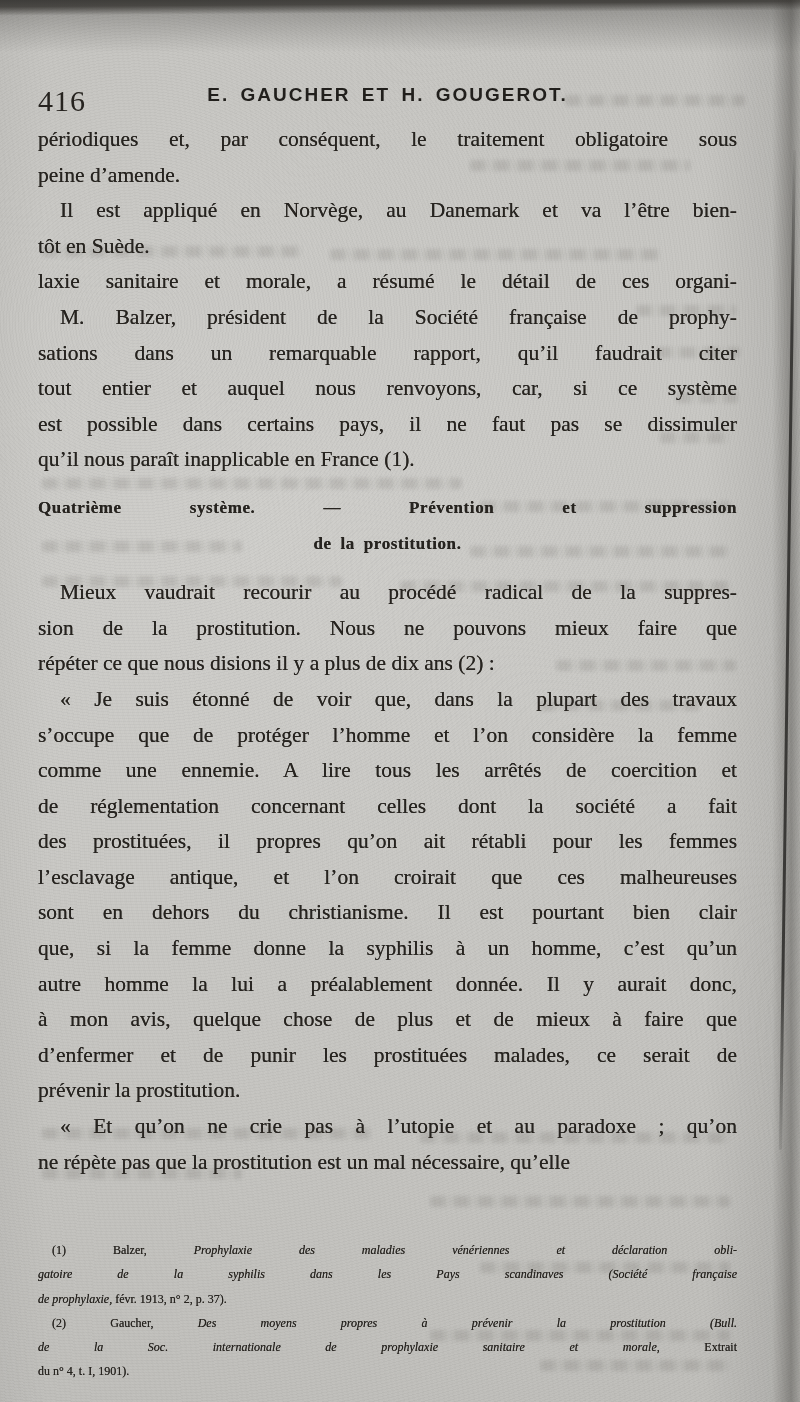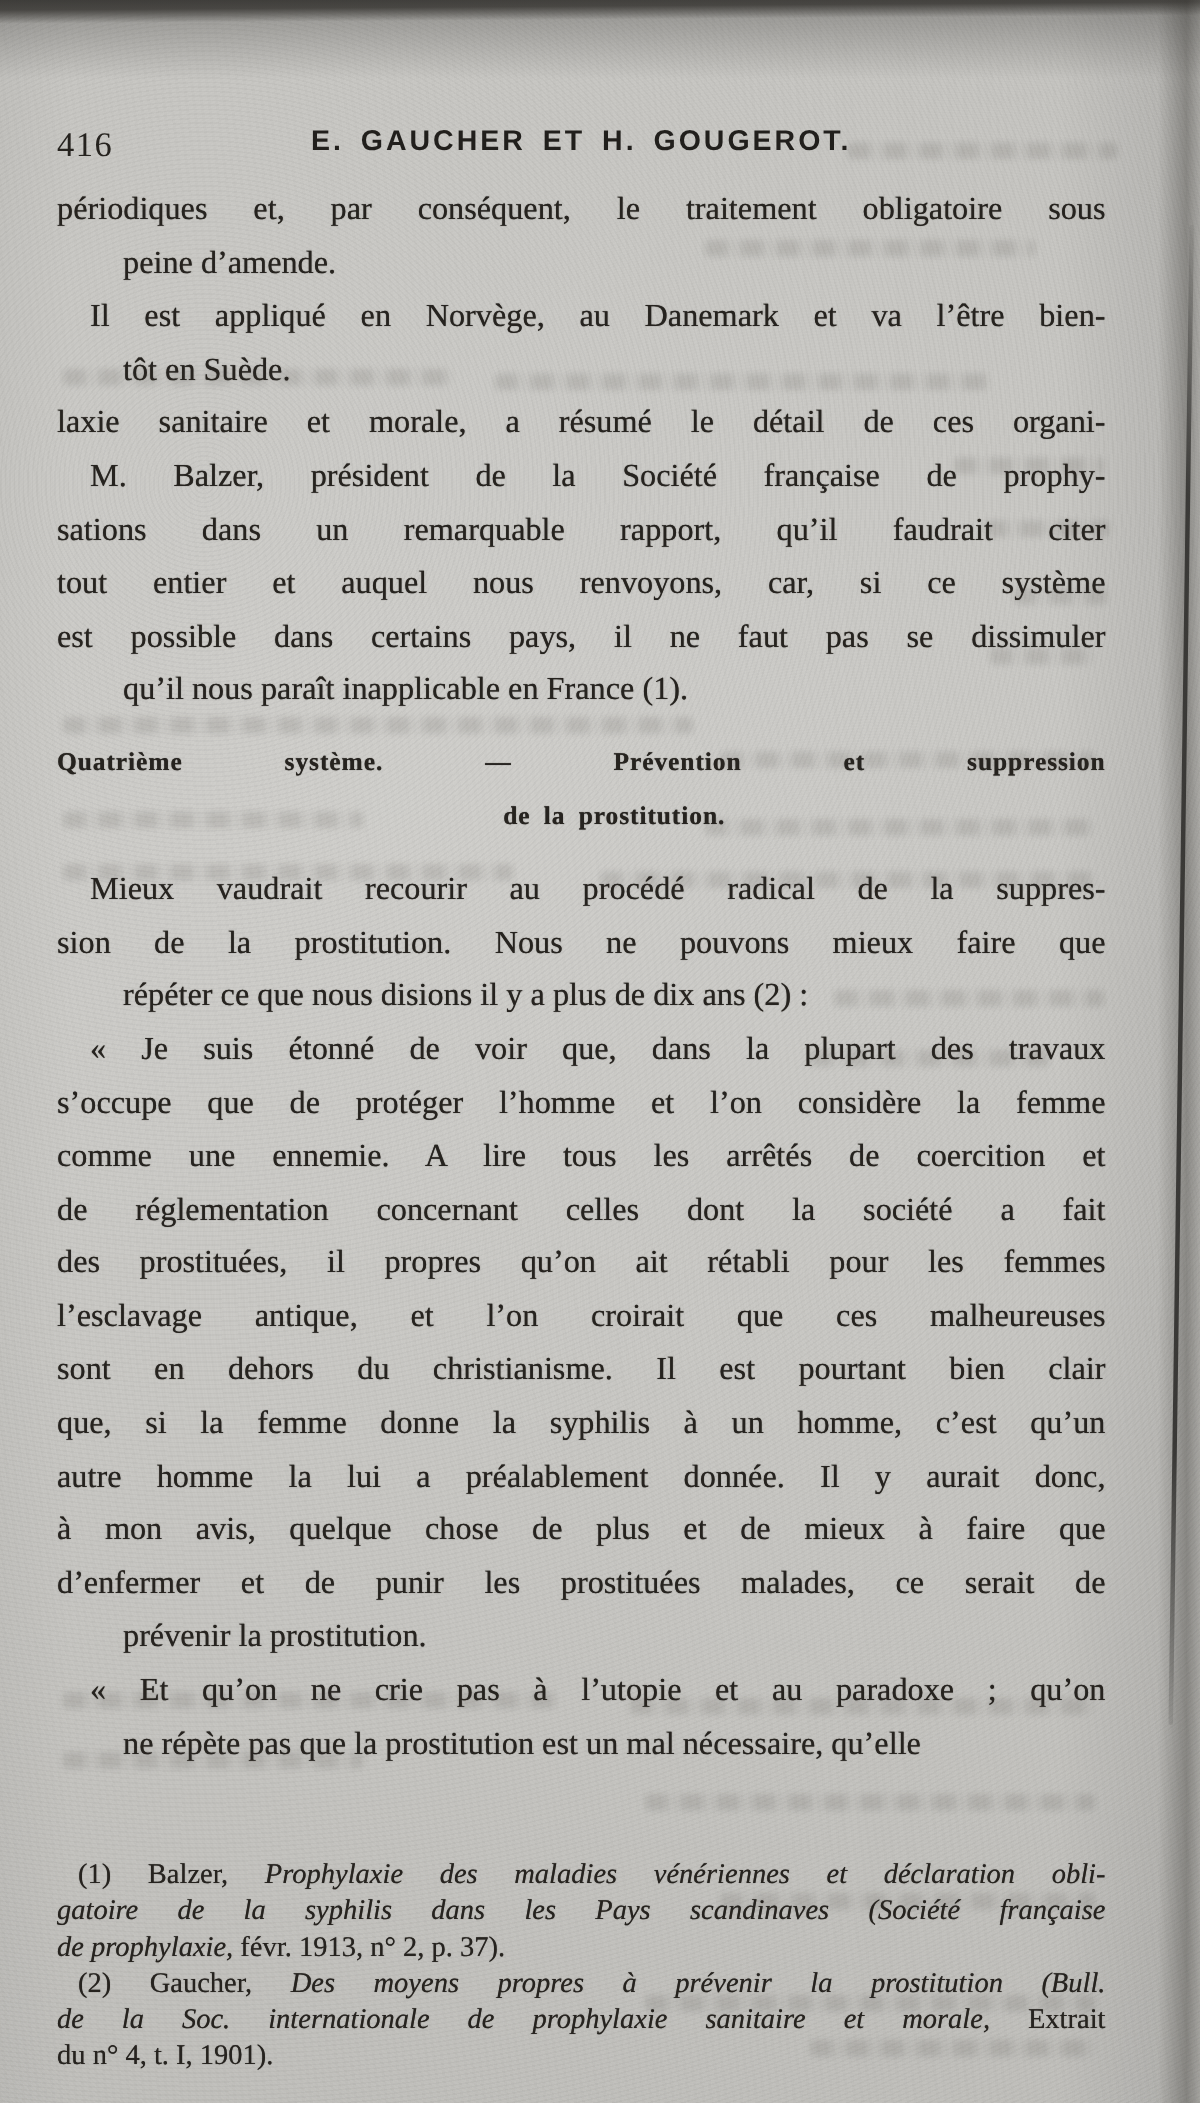--- a/index.html
+++ b/index.html
@@ -51,50 +51,50 @@
   .ghost {
     position: absolute; height: 11px; border-radius: 3px; pointer-events: none;
     background: repeating-linear-gradient(90deg, rgba(55,52,48,0.16) 0 15px, rgba(55,52,48,0.04) 15px 24px);
     filter: blur(2px); opacity: 0.75;
   }
 
   
   .header-row { position: absolute; top: 84px; left: 38px; width: 699px; }
   .page-number {
     position: absolute; left: 0; top: 0;
-    font-size: 23px; letter-spacing: 1px;
+    font-size: 30px; letter-spacing: 1px;
   }
   .running-title {
     display: block; text-align: center;
     font-family: Liberation Sans, sans-serif;
     font-weight: bold; font-size: 19px;
     letter-spacing: 2px; word-spacing: 4px;
     color: #211f1c;
   }
 
   
   #text-block {
     position: absolute; left: 38px; top: 122px; width: 699px;
     font-size: 21.5px; line-height: 35.6px;
     text-shadow: 0 0 0.6px rgba(38,35,31,0.85);
   }
   .line { text-align: justify; text-align-last: justify; white-space: normal; }
-  .line.last { text-align-last: left; margin-left: 44px; }
+  .line.last { text-align-last: left; }
   .line.indent { text-indent: 22px; }
   .heading {
     margin: 12px 0 14px 0;
     font-weight: bold; font-size: 17px; letter-spacing: 0.6px;
   }
   .heading .line.last { text-align-last: center; word-spacing: 4px; }
   .heading .line { word-spacing: 2px; }
 
   
   #footnotes {
     position: absolute; left: 38px; top: 1238px; width: 699px;
-    font-size: 19px; line-height: 24.3px;
+    font-size: 12px; line-height: 24.3px;
     text-shadow: 0 0 0.5px rgba(38,35,31,0.8);
   }
   .fline { text-align: justify; text-align-last: justify; }
   .fline.last { text-align-last: left; }
   .fline.findent { text-indent: 14px; }
   .it { font-style: italic; }
 </style>
 </head>
 <body>
 

